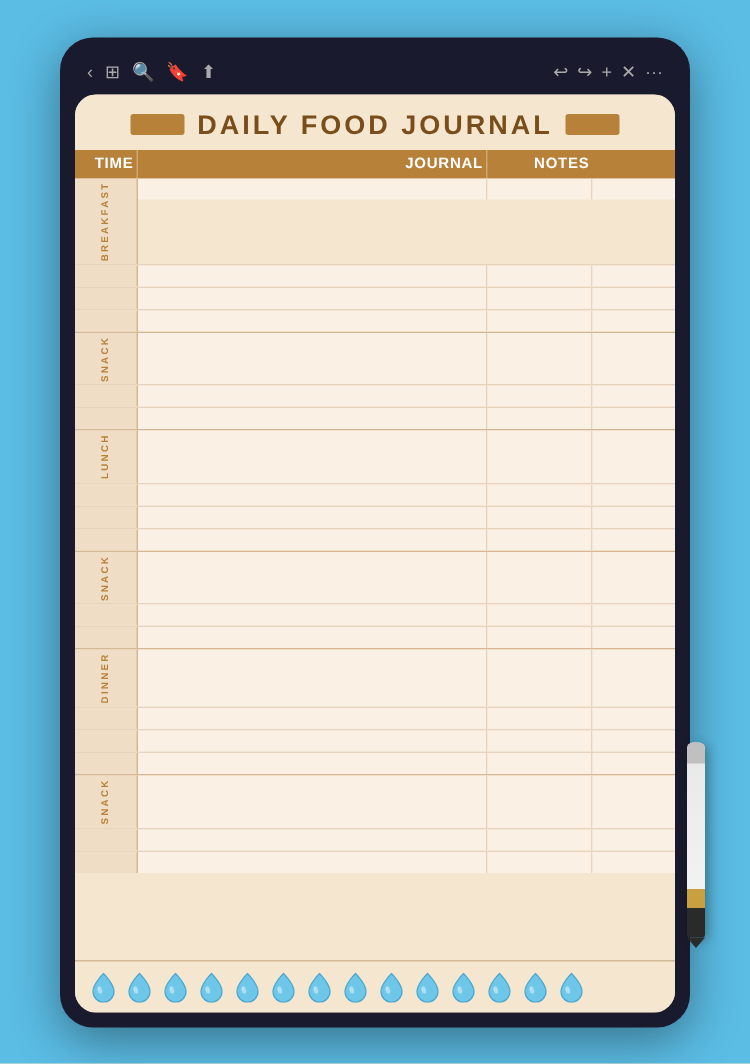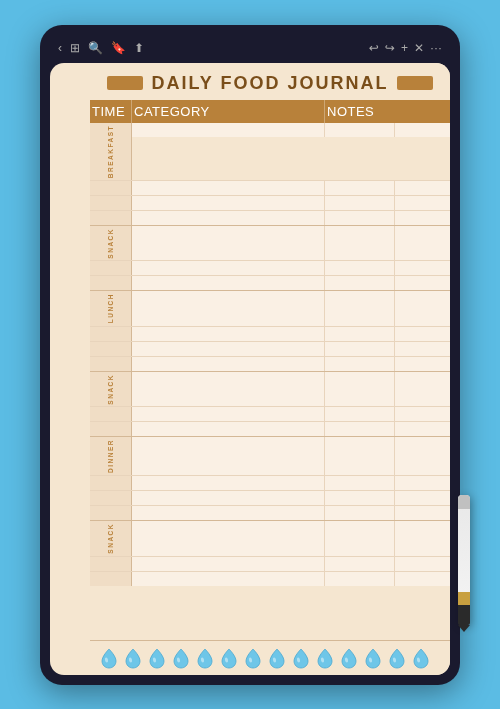--- a/index.html
+++ b/index.html
@@ -52,21 +52,20 @@
       font-size: 12px;
     }
 
     .tablet-screen {
       flex: 1;
       background: #f5e6d0;
       border-radius: 14px;
       overflow: hidden;
       display: flex;
       flex-direction: column;
-      padding-left: 40px;
     }
 
     .journal-header {
       background: #f5e6d0;
       display: flex;
       align-items: center;
       justify-content: center;
       padding: 10px 12px 6px;
       gap: 8px;
     }
@@ -93,24 +92,24 @@
       overflow: hidden;
     }
 
     .table-header {
       display: grid;
       grid-template-columns: 42px 1fr 70px 55px;
       background: #b8813a;
     }
 
     .table-header-cell {
-      font-size: 13px;
-      font-weight: 400;
+      font-size: 10px;
+      font-weight: 700;
       color: #fff;
-      text-align: left;
+      text-align: right;
       padding: 4px 2px;
       letter-spacing: 0.5px;
       border-right: 1px solid rgba(255,255,255,0.3);
     }
 
     .table-header-cell:last-child {
       border-right: none;
     }
 
     .table-body {
@@ -219,21 +218,21 @@
   <div class="tablet-screen">
     <div class="journal-header">
       <div class="header-bar"></div>
       <div class="journal-title">DAILY FOOD JOURNAL</div>
       <div class="header-bar"></div>
     </div>
 
     <div class="journal-table">
       <div class="table-header">
         <div class="table-header-cell">TIME</div>
-        <div class="table-header-cell">CATEGORY</div>
+        <div class="table-header-cell">JOURNAL</div>
         <div class="table-header-cell">NOTES</div>
       </div>
 
       <div class="table-body">
 
         <div class="meal-section">
           <div class="meal-row">
             <div class="meal-label-cell" style="grid-row: span 4">
               <span class="meal-label-text">BREAKFAST</span>
             </div>

